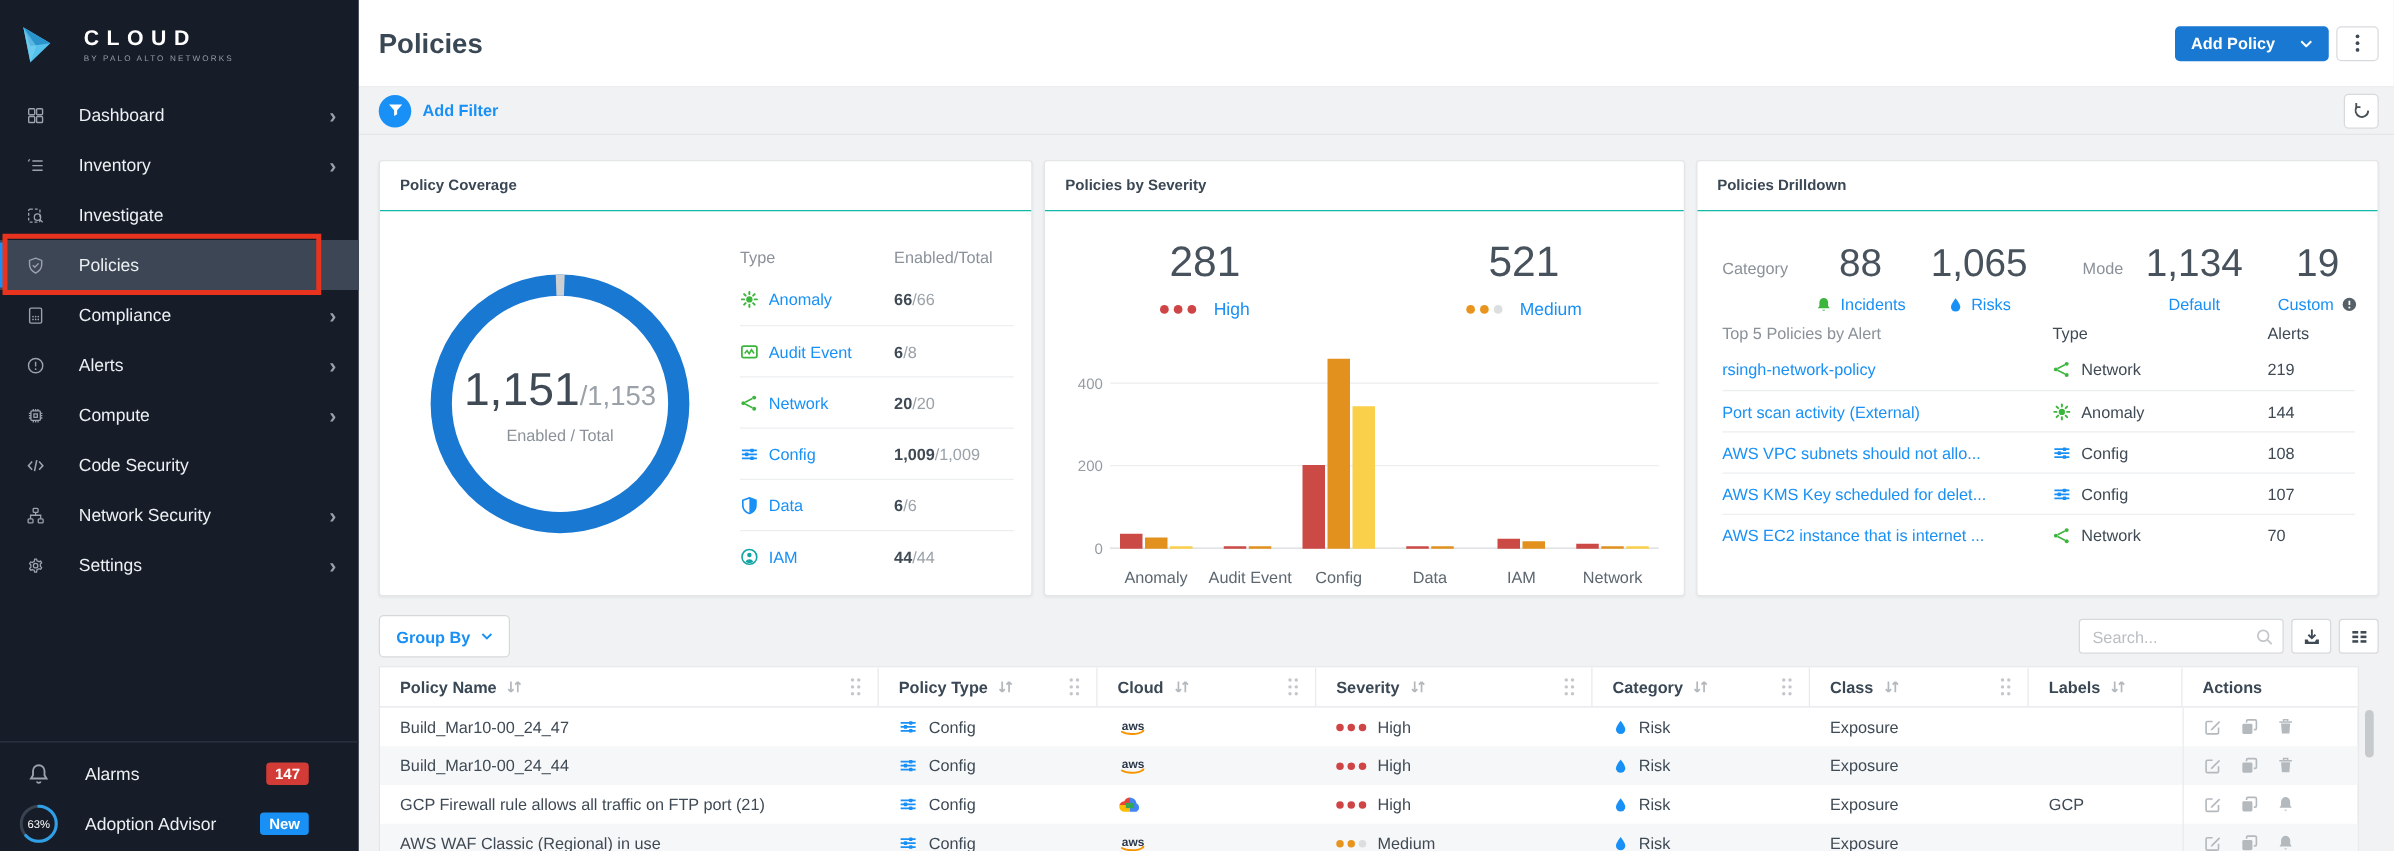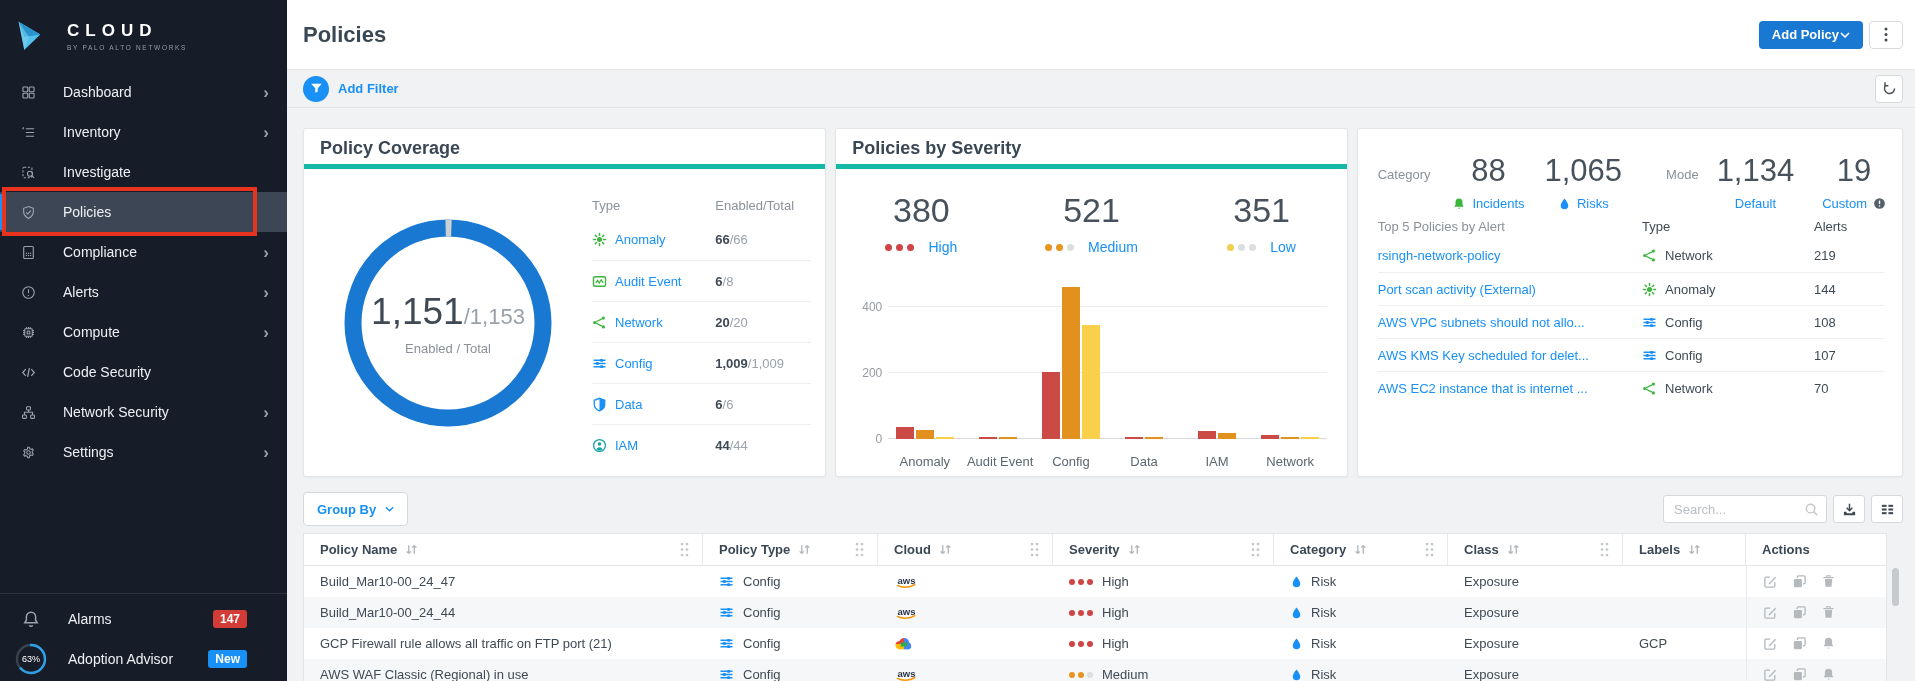--- a/index.html
+++ b/index.html
@@ -31,33 +31,33 @@
   .badge-blue { background:#1890f5; }
   .ring-wrap { width:34px; height:34px; flex:none; margin-left:-7px; position:relative; }
   .ring-txt { position:absolute; inset:0; display:flex; align-items:center; justify-content:center; font-size:9px; color:#fff; }
   .adoption-label { margin-left:20px; font-size:14px; color:#eef1f3; }
 
   
   .main { position:absolute; left:287px; top:0; right:0; height:681px; }
   .page-header { height:70px; background:#fff; border-bottom:1px solid #e4e6e8; display:flex; align-items:center; padding:0 12px 0 16px; }
   .page-title { font-size:22px; font-weight:600; color:#3a4754; }
   .header-actions { margin-left:auto; display:flex; gap:6px; align-items:center; }
-  .btn-primary { height:28px; padding:0 13px; background:#1878d2; color:#fff; font-size:13px; font-weight:600; border:none; border-radius:4px; display:flex; align-items:center; gap:1px; cursor:pointer; }
+  .btn-primary { height:28px; padding:0 13px; background:#1878d2; color:#fff; font-size:13px; font-weight:600; border:none; border-radius:4px; display:flex; align-items:center; gap:20px; cursor:pointer; }
   .btn-primary .ic { color:#fff; }
   .btn-box { width:34px; height:28px; background:#fff; border:1px solid #d7dadc; border-radius:4px; display:flex; align-items:center; justify-content:center; color:#3f4a55; cursor:pointer; }
   .filter-bar { height:38px; background:#f1f2f3; border-bottom:1px solid #e3e5e7; display:flex; align-items:center; padding:0 12px 0 16px; }
   .funnel-btn { width:26px; height:26px; border-radius:50%; background:#1890f5; display:flex; align-items:center; justify-content:center; cursor:pointer; }
   .add-filter-label { color:#1890f5; font-size:13px; font-weight:600; margin-left:9px; cursor:pointer; }
   .btn-reset { margin-left:auto; width:28px; height:28px; background:#fff; border:1px solid #d7dadc; border-radius:4px; display:flex; align-items:center; justify-content:center; color:#4a5258; cursor:pointer; }
 
   .content { position:relative; padding:20px 12px 0 16px; height:573px; }
   .cards { display:flex; gap:9px; }
   .card { background:#fff; border:1px solid #e3e5e7; border-radius:3px; height:349px; box-shadow:0 1px 2px rgba(20,30,40,.05); }
   .card-1 { width:531px; } .card-2 { width:520px; } .card-3 { flex:1; }
-  .card-header { height:40px; line-height:39px; padding:0 16px; border-bottom:5px solid #14b8a6; font-size:18px; font-weight:bold; color:#3a4754; }
+  .card-header { height:40px; line-height:39px; padding:0 16px; border-bottom:1px solid #14b8a6; font-size:12px; font-weight:bold; color:#3a4754; }
   .card-body { position:relative; height:308px; }
 
   
   .donut-wrap { position:absolute; left:32px; top:42px; width:224px; height:224px; }
   .donut-center { position:absolute; inset:0; display:flex; flex-direction:column; align-items:center; justify-content:center; }
   .donut-big { font-size:37px; color:#3f4a55; }
   .donut-small { font-size:22px; color:#9aa1a8; }
   .donut-cap { font-size:13px; color:#8a9199; margin-top:8px; }
   .cov-list { position:absolute; left:288px; top:22px; right:14px; }
   .cov-head { display:flex; height:28px; align-items:center; font-size:13px; color:#8a9199; }
@@ -458,44 +458,35 @@
               </div>
           </div>
         </div>
       </div>
 
       <div class="card card-2">
         <div class="card-header">Policies by Severity</div>
         <div class="card-body">
           <div class="sev-stats" id="sev-stats">
               <div class="sev-stat">
-                <div class="sev-num">380</div>
+                <div class="sev-num">281</div>
                 <div class="sev-sub">
                   <span class="dot" style="background: rgb(207, 69, 69);"></span>
                   <span class="dot" style="background: rgb(207, 69, 69);"></span>
                   <span class="dot" style="background: rgb(207, 69, 69);"></span>
                   <span class="sev-label">High</span>
                 </div>
               </div>
               <div class="sev-stat">
                 <div class="sev-num">521</div>
                 <div class="sev-sub">
                   <span class="dot" style="background: rgb(232, 149, 31);"></span>
                   <span class="dot" style="background: rgb(232, 149, 31);"></span>
                   <span class="dot" style="background: rgb(220, 222, 224);"></span>
                   <span class="sev-label">Medium</span>
-                </div>
-              </div>
-              <div class="sev-stat">
-                <div class="sev-num">351</div>
-                <div class="sev-sub">
-                  <span class="dot" style="background: rgb(242, 207, 79);"></span>
-                  <span class="dot" style="background: rgb(220, 222, 224);"></span>
-                  <span class="dot" style="background: rgb(220, 222, 224);"></span>
-                  <span class="sev-label">Low</span>
                 </div>
               </div>
             </div>
           <div class="chart">
             <div class="plot" id="sev-plot">
                 <div class="gridline zero" style="bottom: 0px;"></div>
                 <div class="ytick" style="bottom: -7px;">0</div>
                 <div class="gridline" style="bottom: 66px;"></div>
                 <div class="ytick" style="bottom: 59px;">200</div>
                 <div class="gridline" style="bottom: 132px;"></div>
@@ -536,20 +527,21 @@
                 <div class="cat-label">Config</div>
                 <div class="cat-label">Data</div>
                 <div class="cat-label">IAM</div>
                 <div class="cat-label">Network</div>
               </div>
           </div>
         </div>
       </div>
 
       <div class="card card-3">
+        <div class="card-header">Policies Drilldown</div>
         <div class="card-body">
           <div class="dd-stats" id="dd-stats">
               <span class="dd-group-label" style="margin-right: 22px;">Category</span>
               <span class="dd-stat" style="margin-left: 0px;">
                 <div class="dd-num">88</div>
                 <div class="dd-sub">
                   <span class="ic ic-bell-green">
                     <svg viewBox="0 0 16 16">
                       <path d="M8 1.6a4 4 0 014 4v3.2l1.4 2.2H2.6L4 8.8V5.6a4 4 0 014-4z" fill="currentColor"></path>
                       <path d="M6.6 12.4a1.5 1.5 0 002.8 0z" fill="currentColor"></path>

